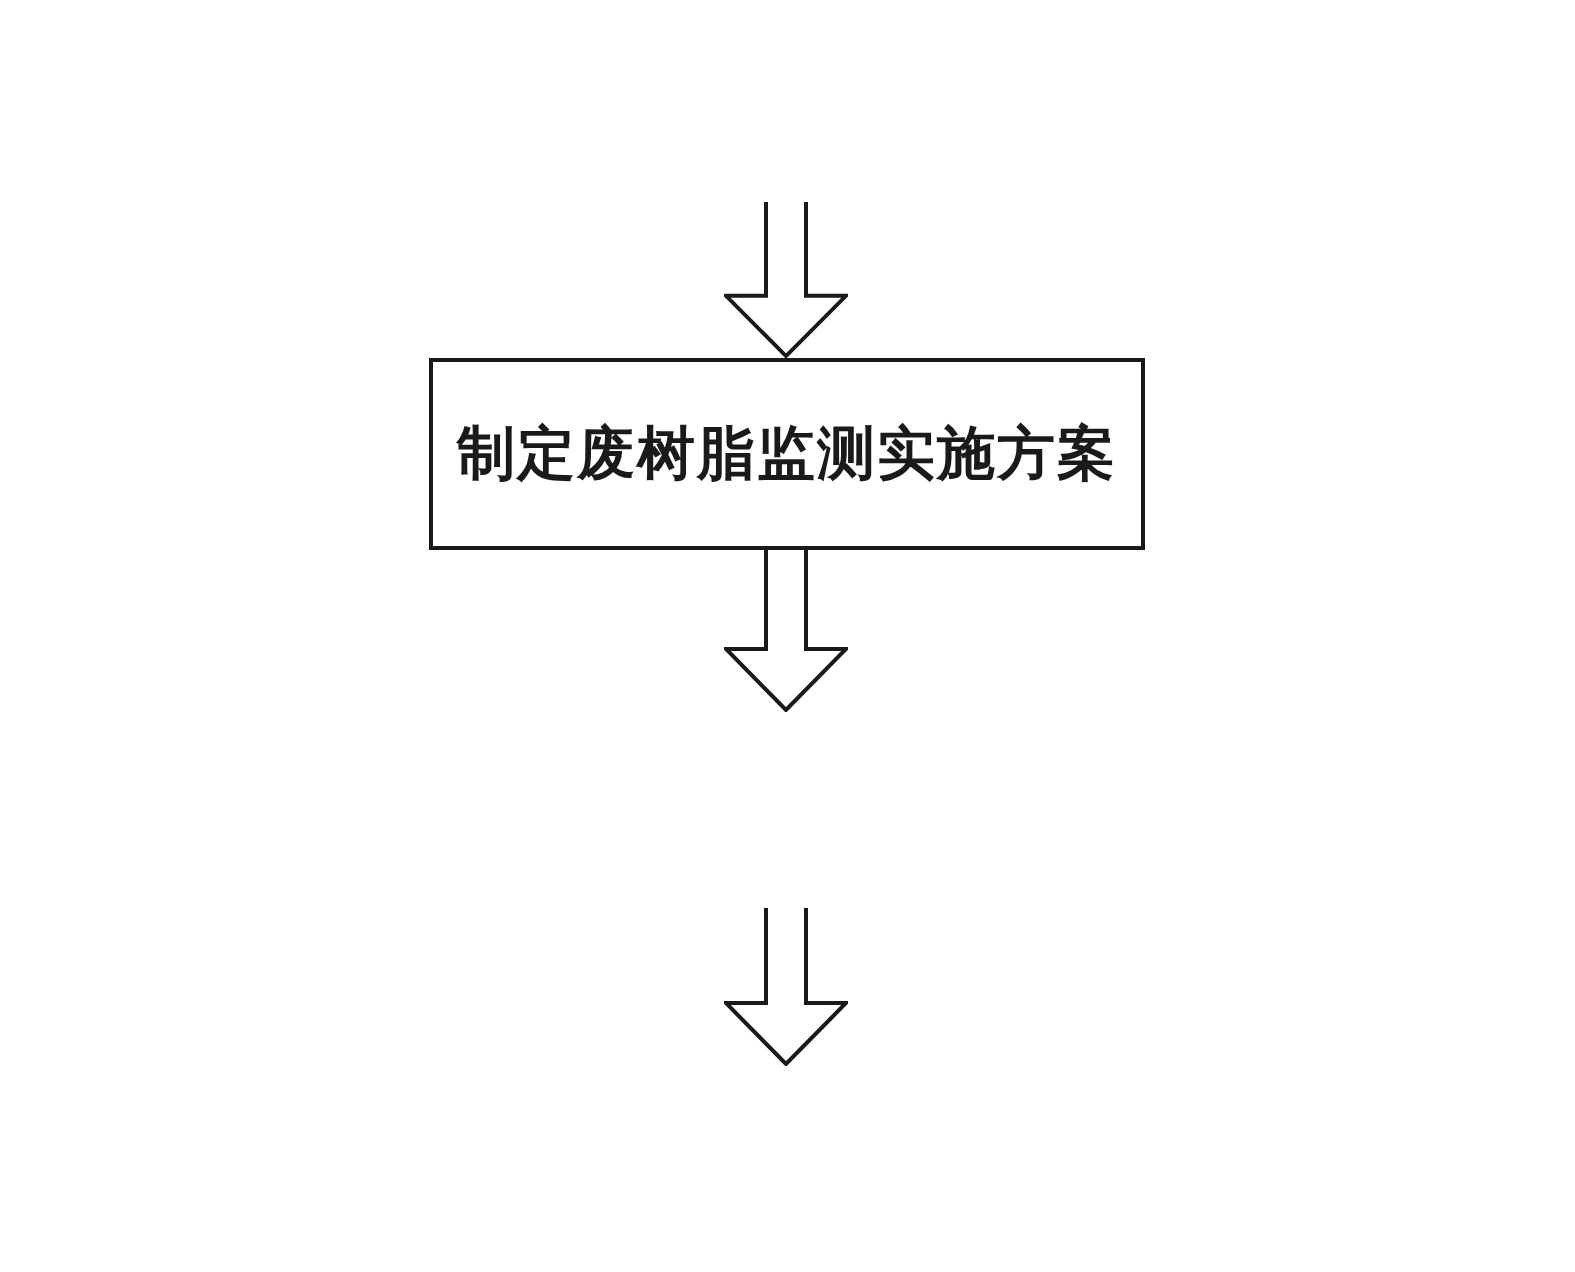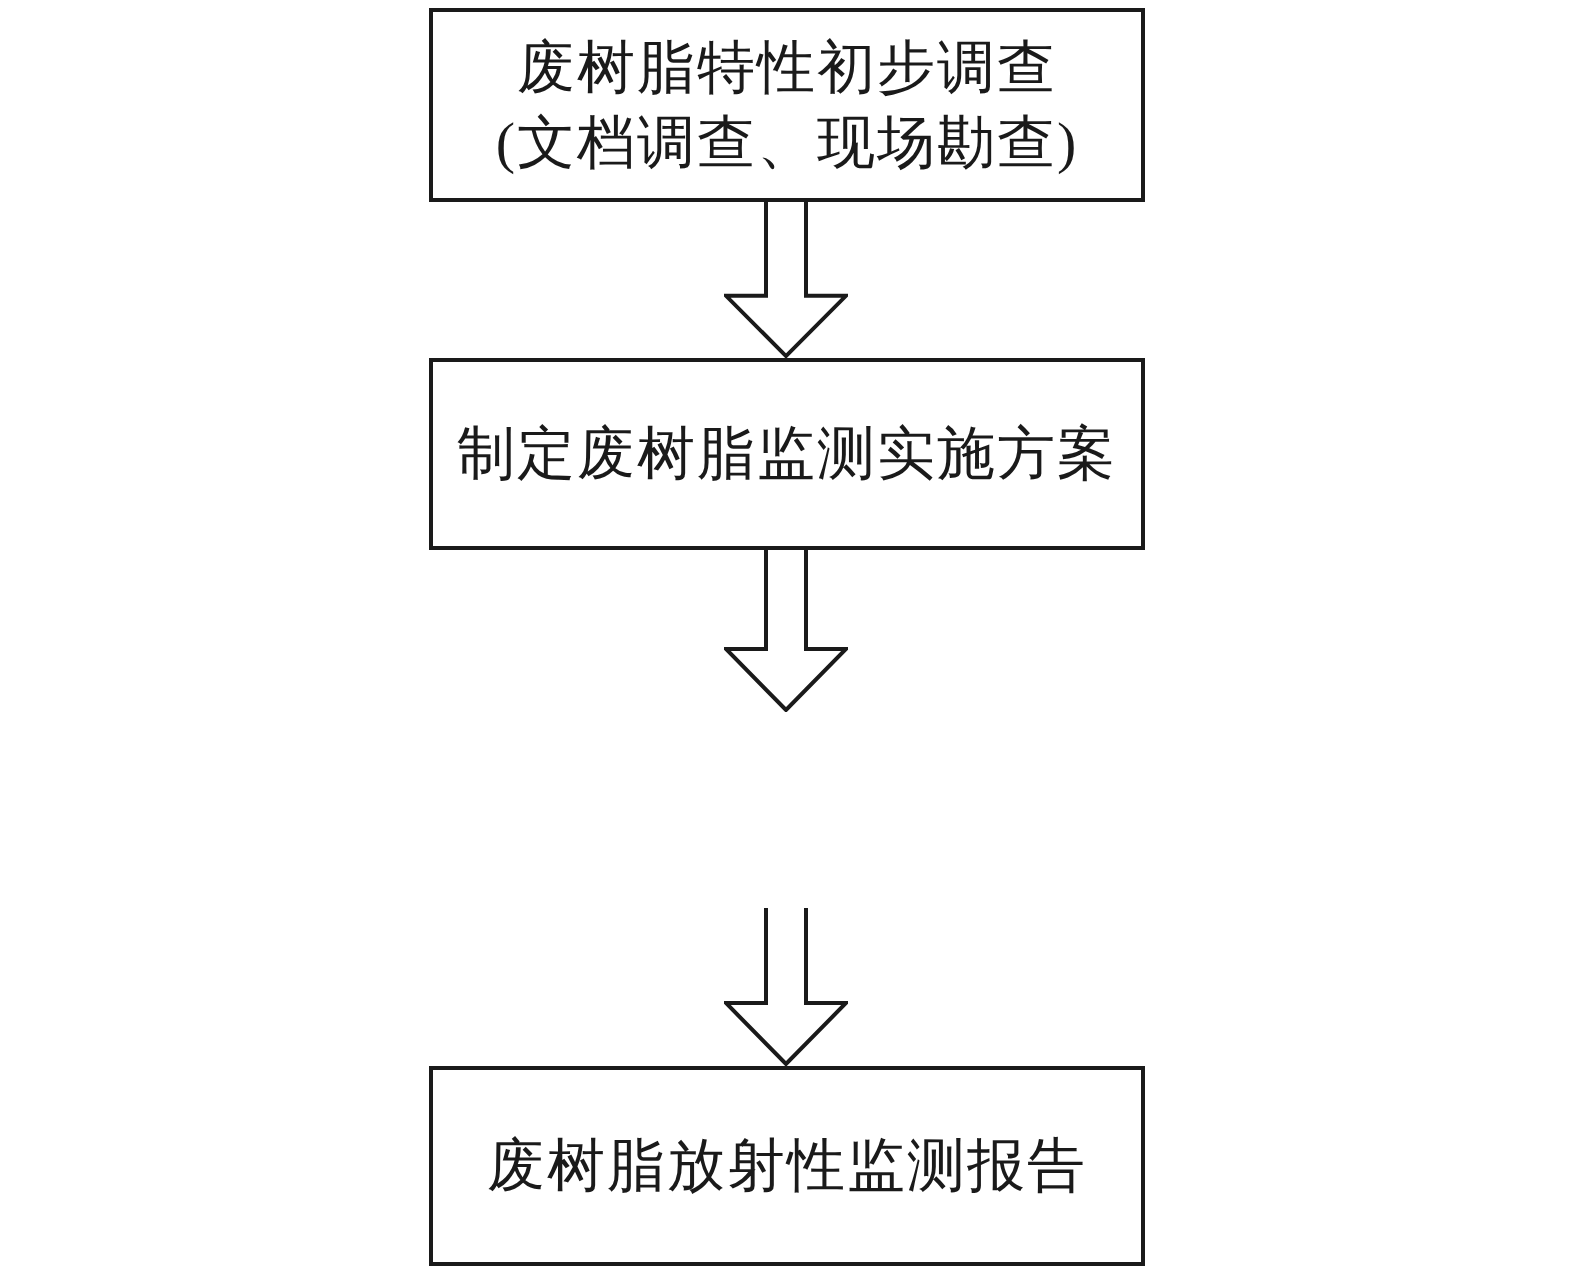--- a/index.html
+++ b/index.html
@@ -31,44 +31,40 @@
     text-align: center;
   }
   .flow-box .label {
     font-size: 58px;
     line-height: 1.3;
     color: #1a1a1a;
     white-space: pre-line;
     letter-spacing: 2px;
   }
   .box-1 { top: 8px;    height: 194px; }
-  .box-2 { top: 358px;  height: 192px; }
+  .box-2 { top: 358px;  height: 192px; font-weight: bold; }
   .box-3 { top: 712px;  height: 196px; }
   .box-4 { top: 1066px; height: 200px; }
 
   .flow-arrow {
     position: absolute;
     left: 724px;
     width: 124px;
     display: block;
   }
   .arrow-1 { top: 202px; height: 156px; }
   .arrow-2 { top: 550px; height: 162px; }
   .arrow-3 { top: 908px; height: 158px; }
   .flow-arrow svg { display: block; width: 100%; height: 100%; }
 </style>
 </head>
 <body>
 
 <div class="flowchart">
 
-  <div class="flow-box box-1">
-    <div class="label">废树脂特性初步调查
-(文档调查、现场勘查)</div>
-  </div>
 
   <div class="flow-arrow arrow-1">
     <svg viewBox="0 0 124 158" preserveAspectRatio="none" aria-hidden="true">
       <path d="M42 0 L42 95 L2 95 L62 156 L122 95 L82 95 L82 0" fill="#ffffff" stroke="#1a1a1a" stroke-width="4" stroke-linejoin="miter"></path>
     </svg>
   </div>
 
   <div class="flow-box box-2">
     <div class="label">制定废树脂监测实施方案</div>
   </div>
@@ -79,17 +75,14 @@
     </svg>
   </div>
 
 
   <div class="flow-arrow arrow-3">
     <svg viewBox="0 0 124 158" preserveAspectRatio="none" aria-hidden="true">
       <path d="M42 0 L42 95 L2 95 L62 156 L122 95 L82 95 L82 0" fill="#ffffff" stroke="#1a1a1a" stroke-width="4" stroke-linejoin="miter"></path>
     </svg>
   </div>
 
-  <div class="flow-box box-4">
-    <div class="label">废树脂放射性监测报告</div>
-  </div>
 
 </div>
 
 </body></html>

